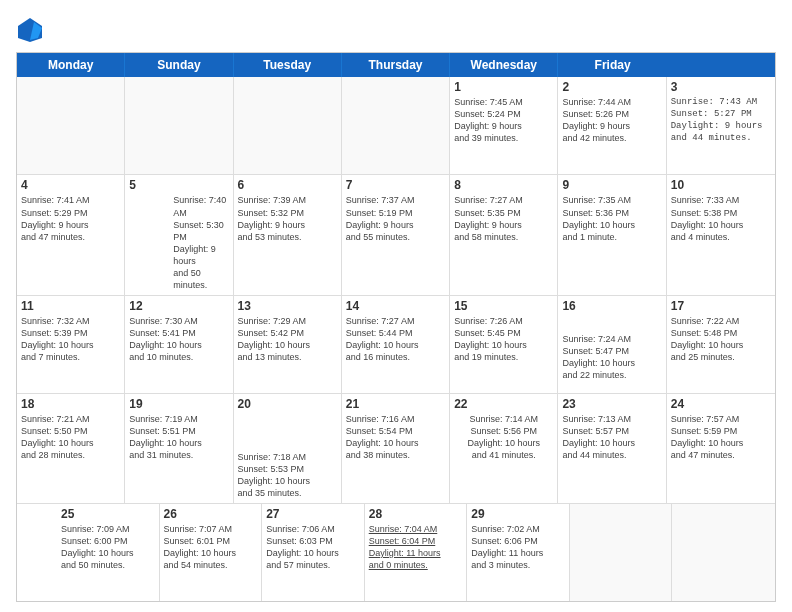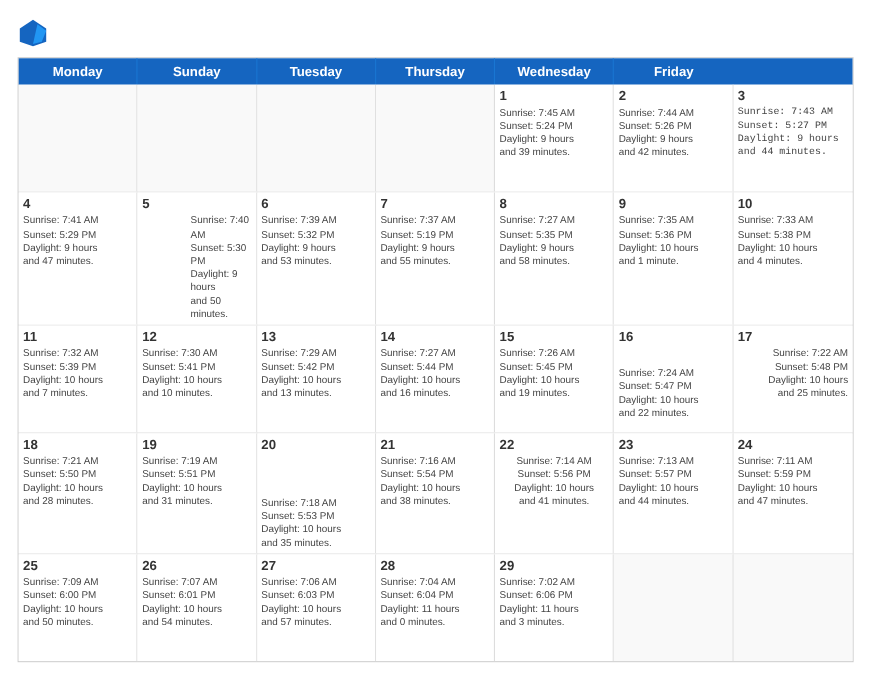--- a/index.html
+++ b/index.html
@@ -69,21 +69,21 @@
       flex: 1;
       display: flex;
       flex-direction: column;
     }
     .cal-row {
       display: grid;
       grid-template-columns: repeat(7, 1fr);
       flex: 1;
       border-bottom: 1px solid #ddd;
     }
-    .cal-row:last-child { border-bottom: none; }
+    .cal-row:last-child { border-bottom: none; margin-left: 40px; }
     .cal-cell {
       border-right: 1px solid #ddd;
       padding: 3px 4px;
       font-size: 9.5px;
       color: #333;
       vertical-align: top;
       background: #fff;
     }
     .cal-cell:last-child { border-right: none; }
     .cal-cell.empty { background: #f9f9f9; }
@@ -248,21 +248,21 @@
           </div>
           <div class="cal-cell">
             <span class="day-num">16</span>
             <div class="cell-info" style="white-space: pre-line; margin-top: 20px;">Sunrise: 7:24 AM
 Sunset: 5:47 PM
 Daylight: 10 hours
 and 22 minutes.</div>
           </div>
           <div class="cal-cell">
             <span class="day-num">17</span>
-            <div class="cell-info" style="white-space: pre-line; text-align: right;">Sunrise: 7:22 AM
+            <div class="cell-info" style="white-space: pre-line;">Sunrise: 7:22 AM
 Sunset: 5:48 PM
 Daylight: 10 hours
 and 25 minutes.</div>
           </div>
         </div>
         <div class="cal-row">
           <div class="cal-cell">
             <span class="day-num">18</span>
             <div class="cell-info" style="white-space: pre-line;">Sunrise: 7:21 AM
 Sunset: 5:50 PM
@@ -299,21 +299,21 @@
           </div>
           <div class="cal-cell">
             <span class="day-num">23</span>
             <div class="cell-info" style="white-space: pre-line;">Sunrise: 7:13 AM
 Sunset: 5:57 PM
 Daylight: 10 hours
 and 44 minutes.</div>
           </div>
           <div class="cal-cell">
             <span class="day-num">24</span>
-            <div class="cell-info" style="white-space: pre-line;">Sunrise: 7:11 AM
+            <div class="cell-info" style="white-space: pre-line;">Sunrise: 7:57 AM
 Sunset: 5:59 PM
 Daylight: 10 hours
 and 47 minutes.</div>
           </div>
         </div>
         <div class="cal-row">
           <div class="cal-cell">
             <span class="day-num">25</span>
             <div class="cell-info" style="white-space: pre-line;">Sunrise: 7:09 AM
 Sunset: 6:00 PM
@@ -329,21 +329,21 @@
           </div>
           <div class="cal-cell">
             <span class="day-num">27</span>
             <div class="cell-info" style="white-space: pre-line;">Sunrise: 7:06 AM
 Sunset: 6:03 PM
 Daylight: 10 hours
 and 57 minutes.</div>
           </div>
           <div class="cal-cell">
             <span class="day-num">28</span>
-            <div class="cell-info" style="white-space: pre-line;">Sunrise: 7:04 AM
+            <div class="cell-info" style="white-space: pre-line; text-decoration: underline;">Sunrise: 7:04 AM
 Sunset: 6:04 PM
 Daylight: 11 hours
 and 0 minutes.</div>
           </div>
           <div class="cal-cell">
             <span class="day-num">29</span>
             <div class="cell-info" style="white-space: pre-line;">Sunrise: 7:02 AM
 Sunset: 6:06 PM
 Daylight: 11 hours
 and 3 minutes.</div>

